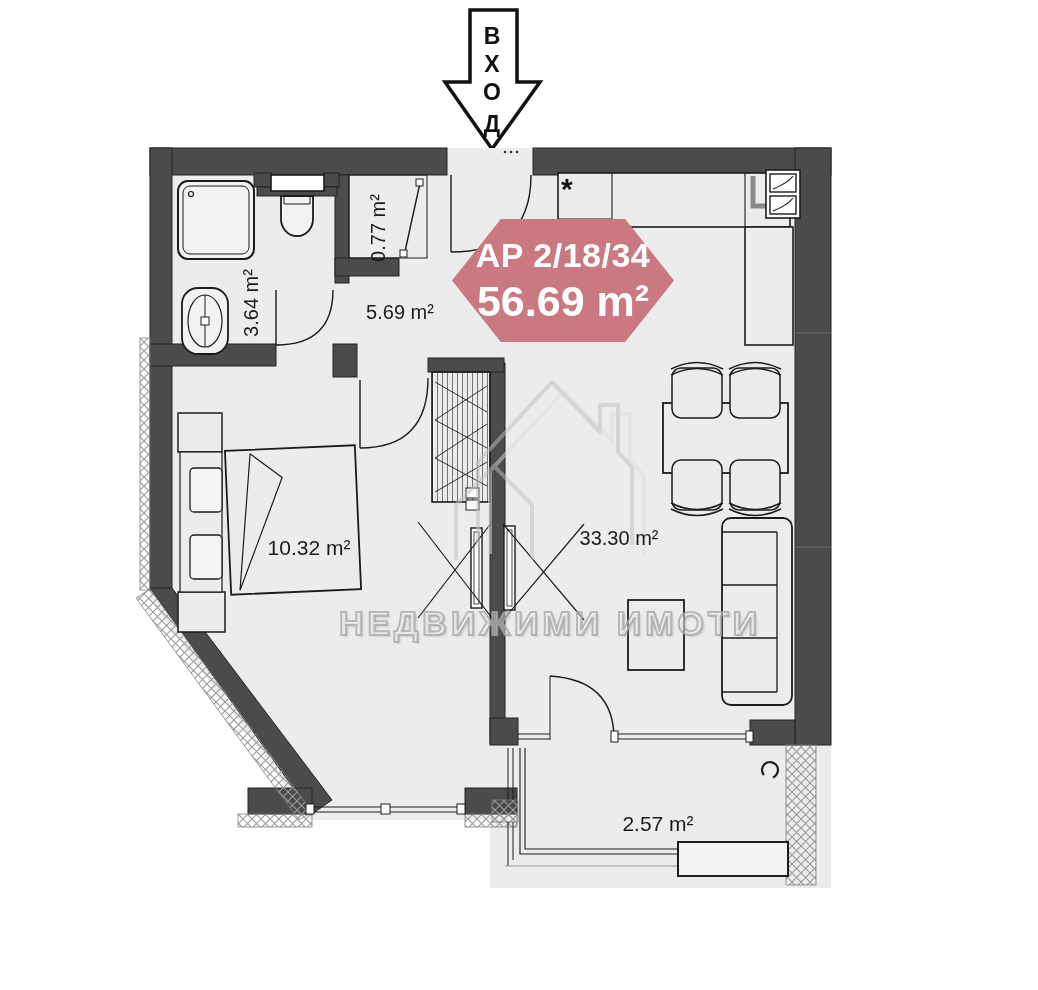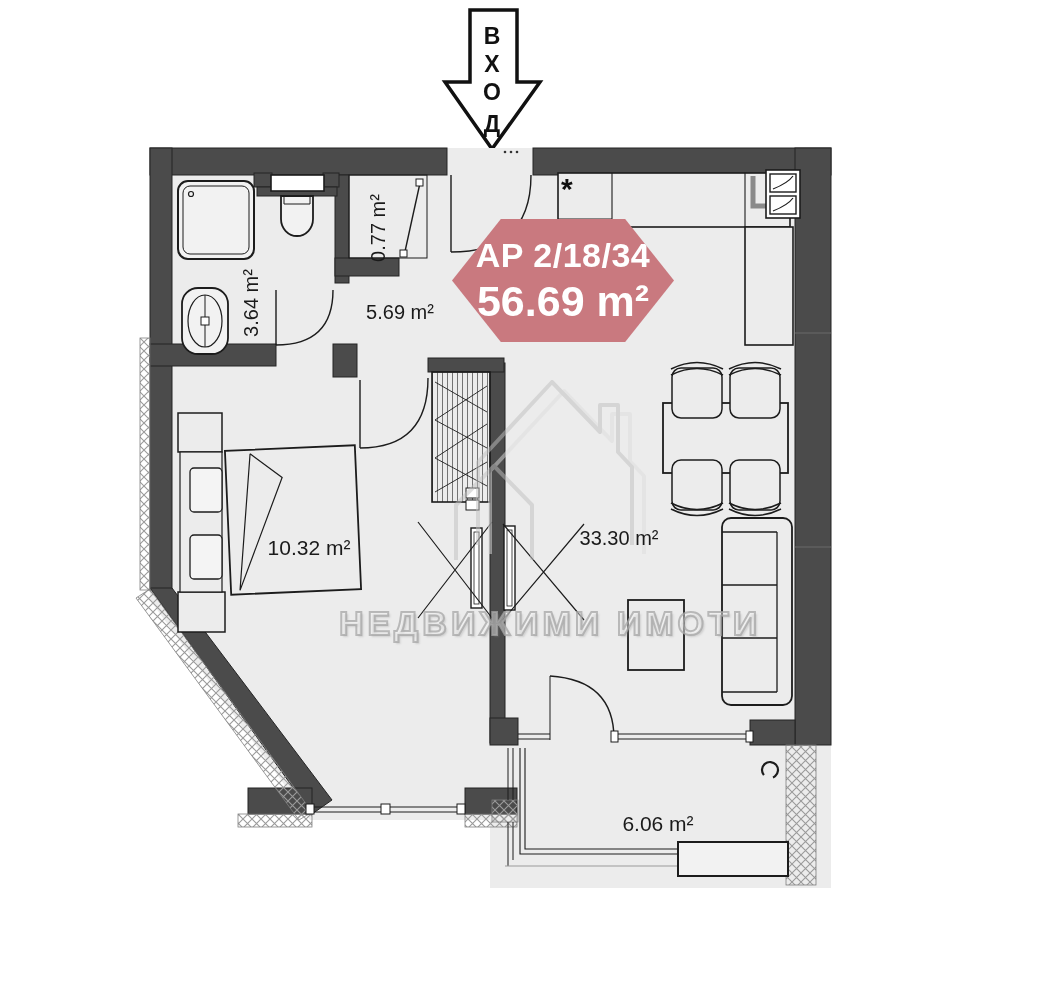--- a/index.html
+++ b/index.html
@@ -242,15 +242,15 @@
   <div class="badge">
     <div class="l1">AP 2/18/34</div>
     <div class="l2">56.69 m²</div>
   </div>
 
   <div class="room-label rot lbl-bathroom">3.64 m²</div>
   <div class="room-label rot lbl-storage">0.77 m²</div>
   <div class="room-label lbl-hallway">5.69 m²</div>
   <div class="room-label lbl-bedroom">10.32 m²</div>
   <div class="room-label lbl-living">33.30 m²</div>
-  <div class="room-label lbl-balcony">6.06 m²</div>
+  <div class="room-label lbl-balcony">2.57 m²</div>
 
 </div>
 
 </body></html>

